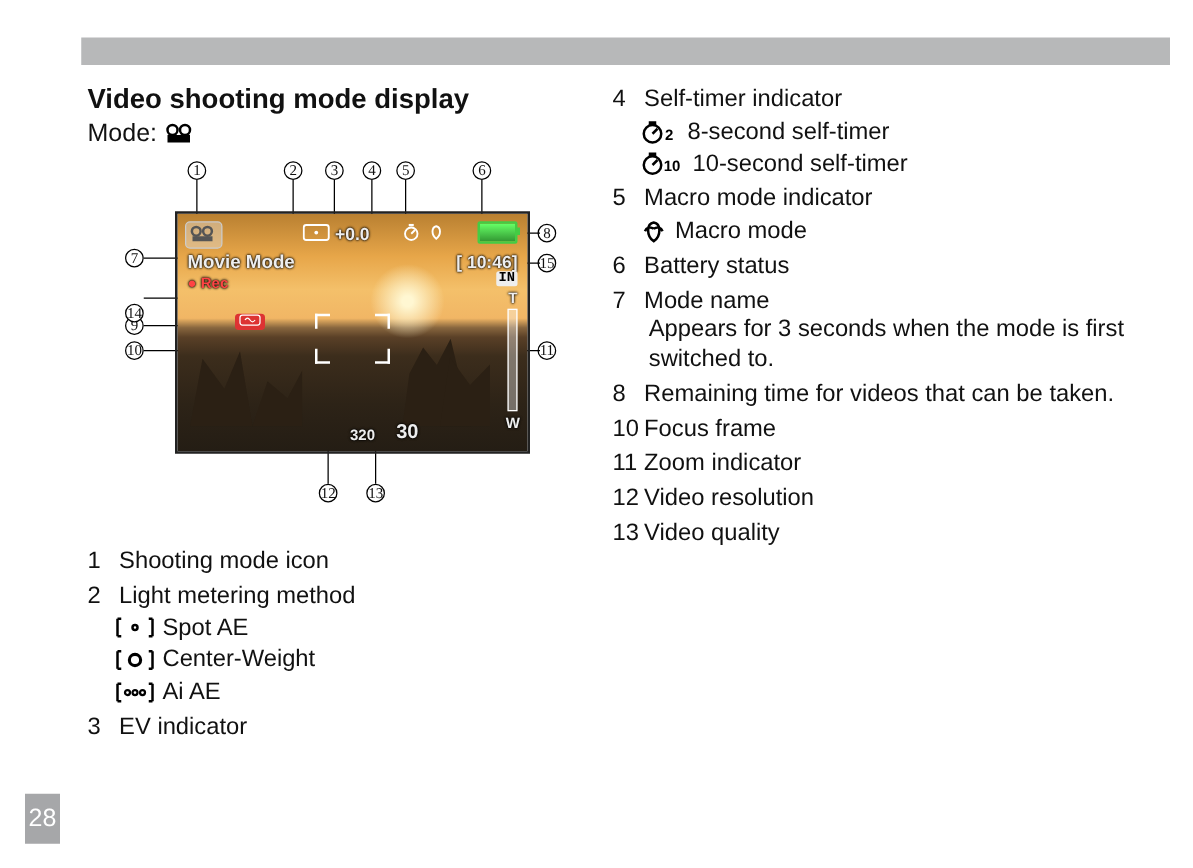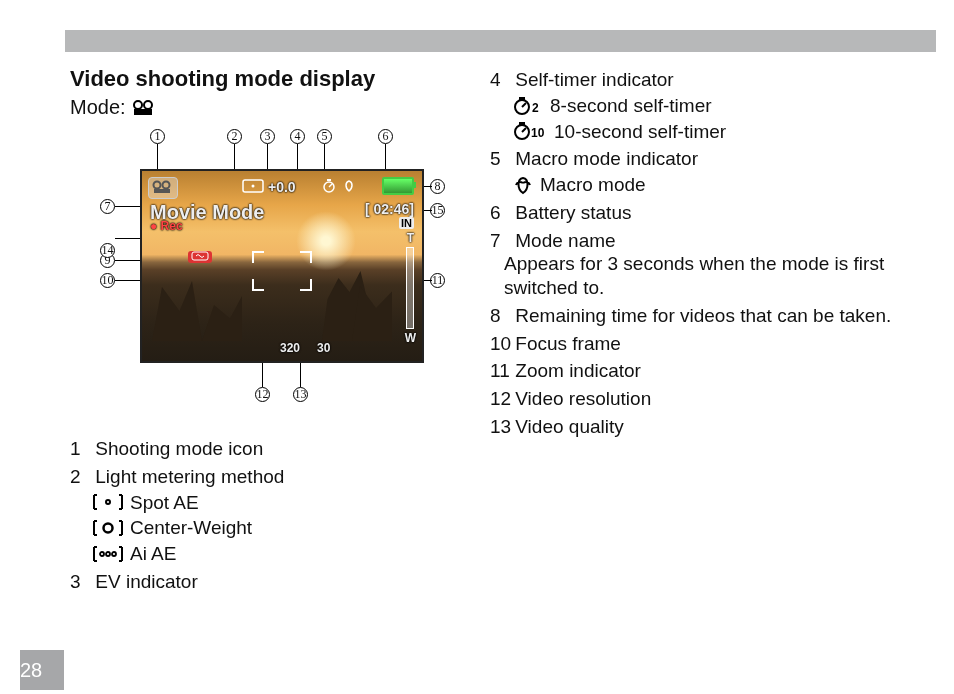--- a/index.html
+++ b/index.html
@@ -97,37 +97,37 @@
   .mode-icon { left:6px; top:6px; width:28px; height:20px;
     background: rgba(230,230,230,.4); border:1px solid #ccc; border-radius:4px;
   }
   .meter   { left:100px; top:8px; }
   .ev      { left:126px; top:8px; }
   .timer   { left:180px; top:8px; }
   .macro   { left:200px; top:8px; }
   .battery { right:8px; top:6px; width:28px; height:14px;
     border:2px solid #4c4; background:linear-gradient(#6f6,#393); border-radius:2px; }
   .battery::after { content:""; position:absolute; right:-4px; top:3px; width:3px; height:6px; background:#4c4;}
-  .modename { left:8px; top:30px; font-size:20px; }
+  .modename { left:8px; top:30px; font-size:15px; }
   .rec { left:8px; top:48px; color:#f44; font-size:12px;text-align:right; }
   .time { right:8px; top:30px; }
   .in-tag { right:8px; top:46px; font-size:11px;
-    background:#eee; color:#000; padding:0 2px; border-radius:2px; text-shadow:none;}
+    background:#eee; color:#000; padding:0 2px; border-radius:2px; text-shadow:none;font-family:Liberation Mono, monospace;}
   .zoom { right:6px; top:60px; display:flex; flex-direction:column; align-items:center; gap:2px; }
   .zoom .bar { width:6px; height:80px; background:rgba(255,255,255,.35); border:1px solid #fff; }
   .zoom .t,.zoom .w { font-size:12px; }
   .focus { left:110px; top:80px; width:60px; height:40px; }
   .focus span{ position:absolute; width:10px; height:10px; border-color:#fff; border-style:solid; border-width:0;}
   .focus .tl{top:0;left:0;border-top-width:2px;border-left-width:2px;}
   .focus .tr{top:0;right:0;border-top-width:2px;border-right-width:2px;}
   .focus .bl{bottom:0;left:0;border-bottom-width:2px;border-left-width:2px;}
   .focus .br{bottom:0;right:0;border-bottom-width:2px;border-right-width:2px;}
   .warn { left:46px; top:80px; font-size:11px; background:#d33; color:#fff; padding:0 3px; border-radius:3px; text-shadow:none;}
   .vres { left:138px; bottom:6px; font-size:12px; }
-  .vq   { left:175px; bottom:6px; font-size:12px; }
+  .vq   { left:175px; bottom:6px; font-size:16px; }
   
   .rock{ position:absolute; bottom:20px; background:#2b2014;}
   .rock.r1{ left:10px; width:50px; height:60px; clip-path: polygon(0 100%,20% 10%,55% 50%,80% 0,100% 100%);}
   .rock.r2{ left:60px; width:40px; height:45px; clip-path: polygon(0 100%,30% 20%,70% 50%,100% 0,100% 100%);}
   .rock.r3{ left:180px; width:55px; height:70px; clip-path: polygon(0 100%,10% 40%,30% 10%,50% 30%,70% 0,100% 100%);}
   .rock.r4{ right:30px; width:40px; height:55px; clip-path: polygon(0 100%,20% 0,60% 40%,100% 10%,100% 100%);}
   
   ol.legend, ul.legend {
     list-style: none;
     padding: 0;
@@ -140,29 +140,30 @@
   .sub {
     display: flex;
     align-items: center;
     gap: 6px;
     margin: 2px 0 2px 22px;
   }
   .sub svg { flex: none; }
   .n { display:inline-block; width:20px; }
   .page-tab {
     position: absolute;
-    bottom: 4px;
+    bottom: 19px;
     left: 20px;
-    width: 44px;
+    width: 28px;
     height: 40px;
     background: #a6a7a9;
     color: #fff;
     font-size: 20px;
     display: flex;
     align-items: center;
+    justify-content: center;
   }
   
   .line { position:absolute; background:#000; }
 </style>
 </head>
 <body>
 
 <div class="grey-bar-top"></div>
 
 <div class="content">
@@ -239,21 +240,21 @@
             </svg>
         </div>
         <div class="osd macro">
           <svg width="14" height="14" viewBox="0 0 14 14">
               <path d="M7 2 C3 3 3 9 7 12 C11 9 11 3 7 2 Z" fill="none" stroke="#fff" stroke-width="1.5"></path>
             </svg>
         </div>
         <div class="osd battery"></div>
         <div class="osd modename">Movie Mode</div>
         <div class="osd rec">● <span>Rec</span></div>
-        <div class="osd time">[ 02:46]</div>
+        <div class="osd time">[ 10:46]</div>
         <div class="osd in-tag">IN</div>
         <div class="osd warn">
           <svg width="18" height="10" viewBox="0 0 18 10">
               <rect x="1" y="1" width="16" height="8" rx="2" fill="none" stroke="#fff"></rect>
               <path d="M5 5 Q7 2 9 5 Q11 8 13 5" fill="none" stroke="#fff"></path>
             </svg>
         </div>
         <div class="osd focus">
           <span class="tl"></span>
             <span class="tr"></span>
@@ -343,21 +344,21 @@
           <span>Macro mode</span>
         </div>
       </li>
       <li>
         <span class="n">6</span>
         <span>Battery status</span>
       </li>
       <li>
         <span class="n">7</span>
         <span>Mode name</span>
-        <div style="margin-left:14px">Appears for 3 seconds when the mode is first switched to.</div>
+        <div style="margin-left:29px">Appears for 3 seconds when the mode is first switched to.</div>
       </li>
       <li>
         <span class="n">8</span>
         <span>Remaining time for videos that can be taken.</span>
       </li>
       <li>
         <span class="n">10</span>
         <span>Focus frame</span>
       </li>
       <li>

